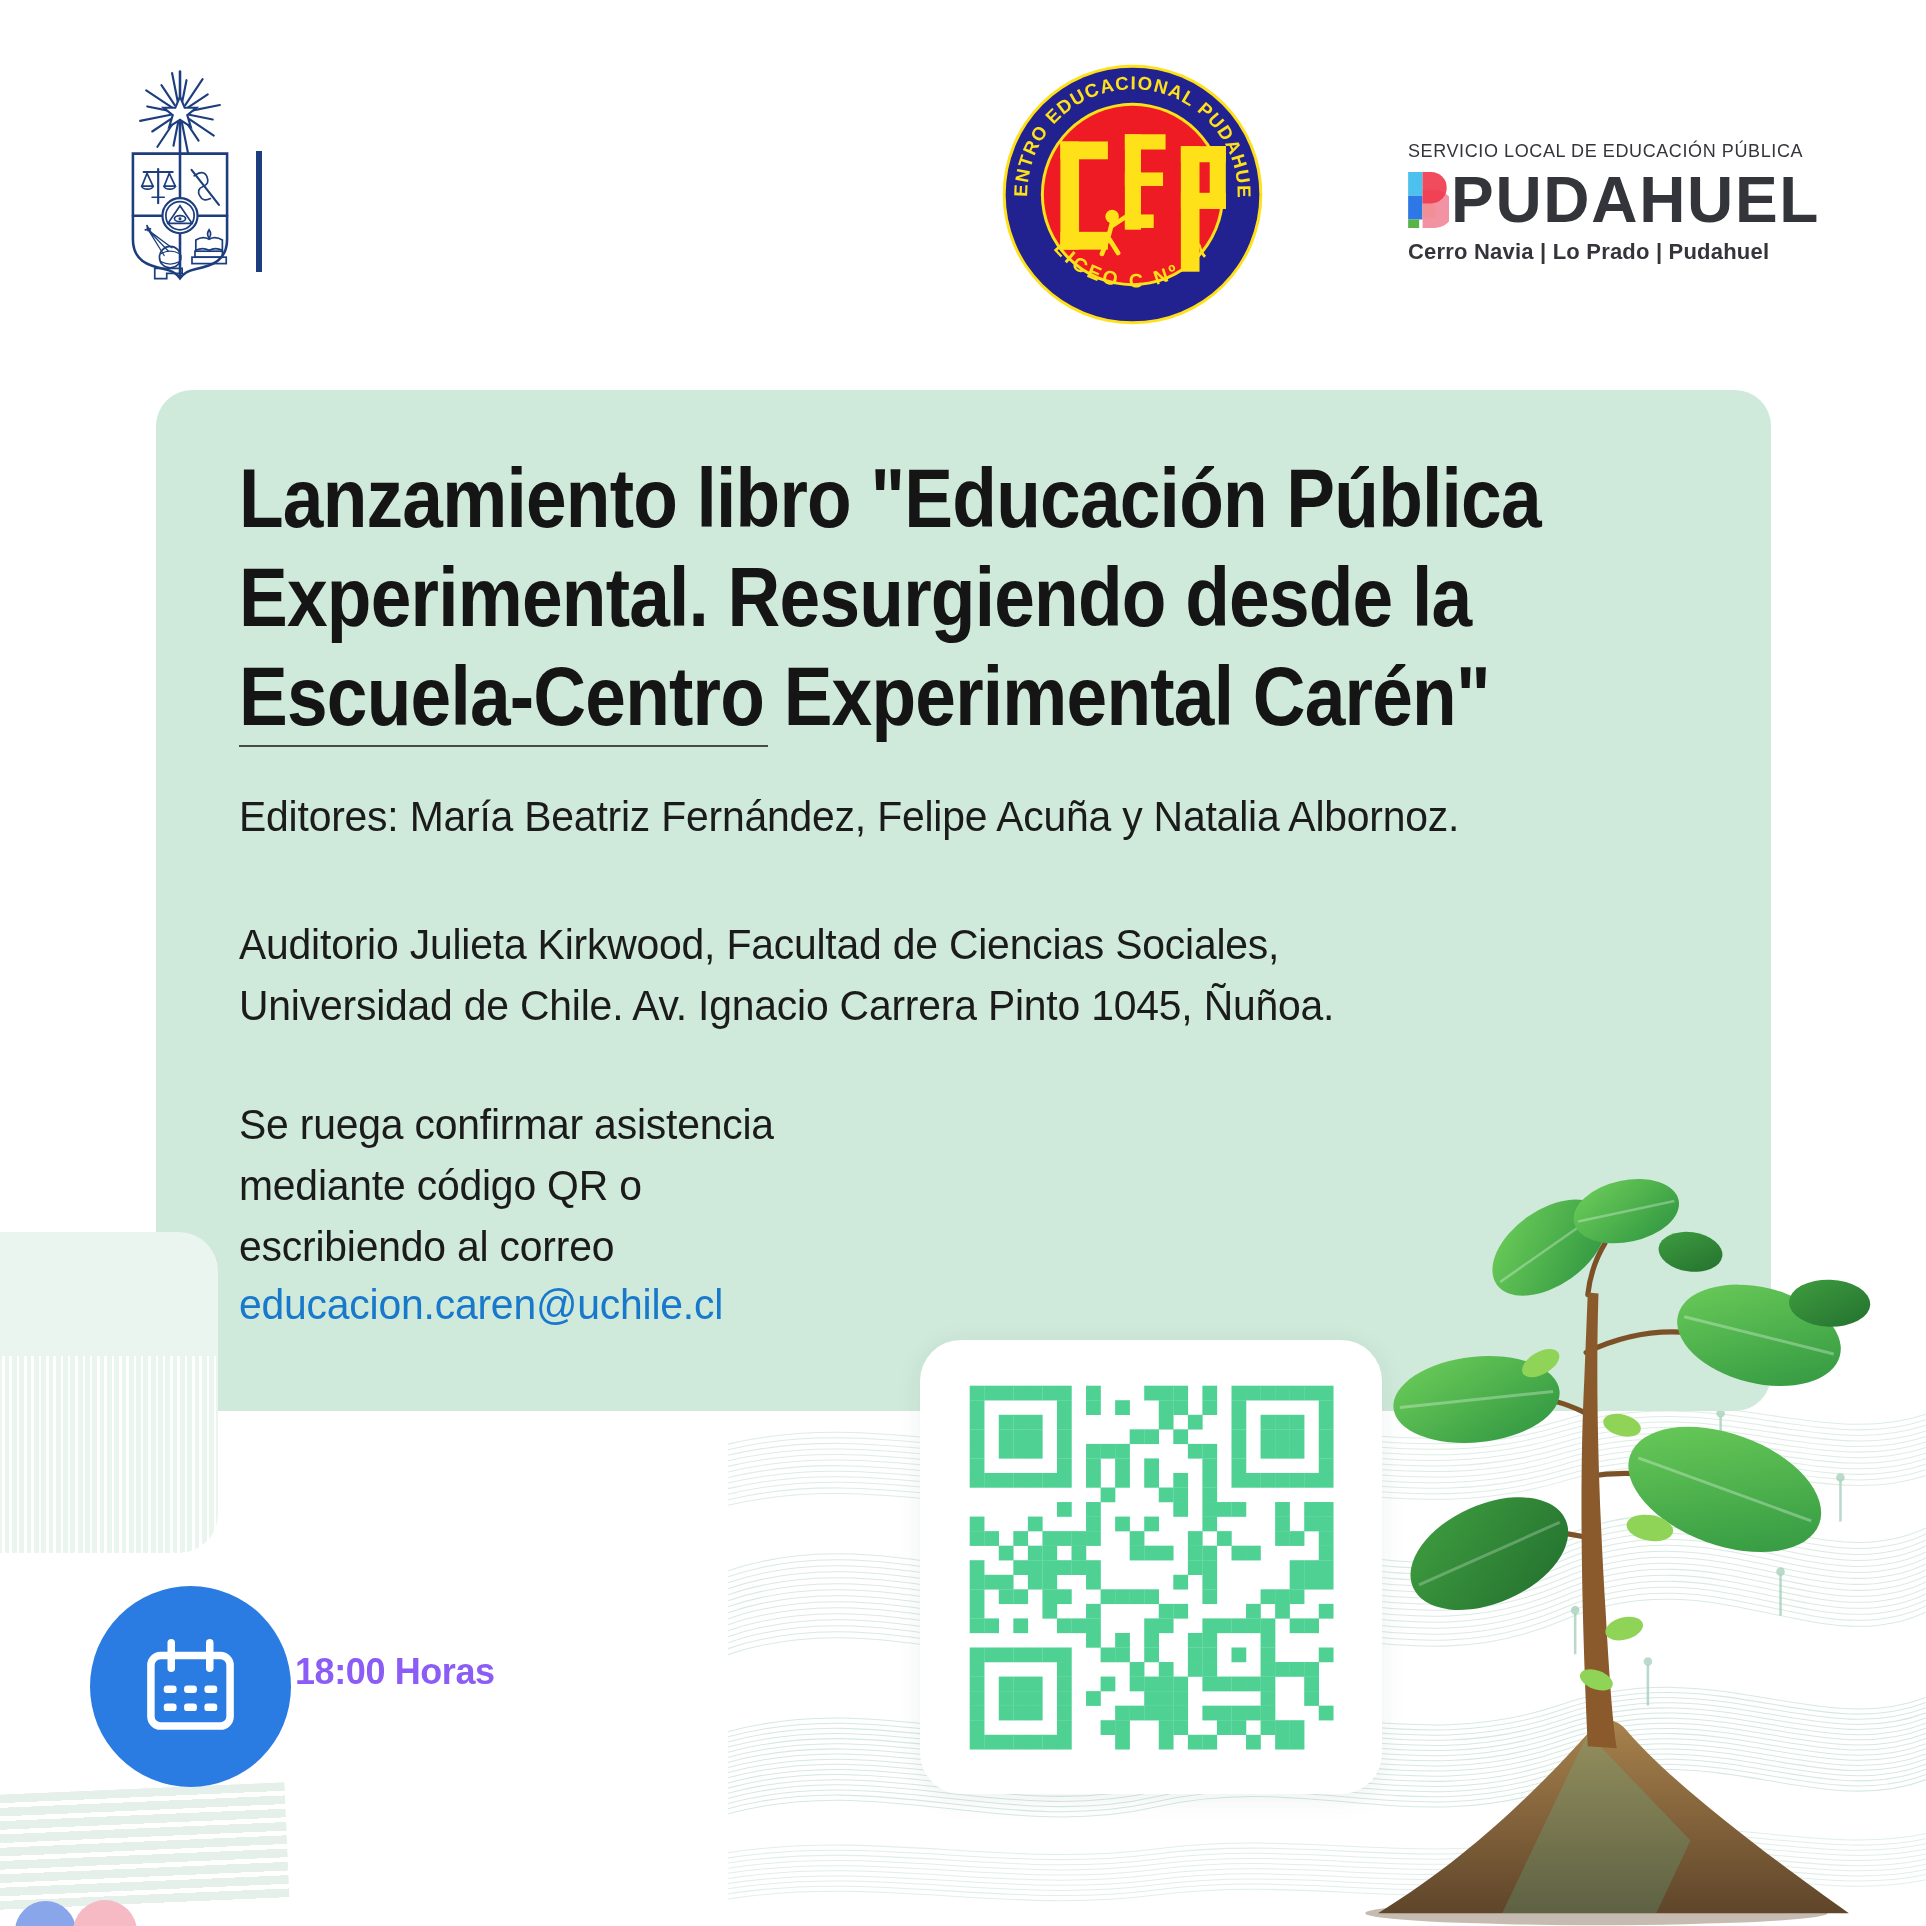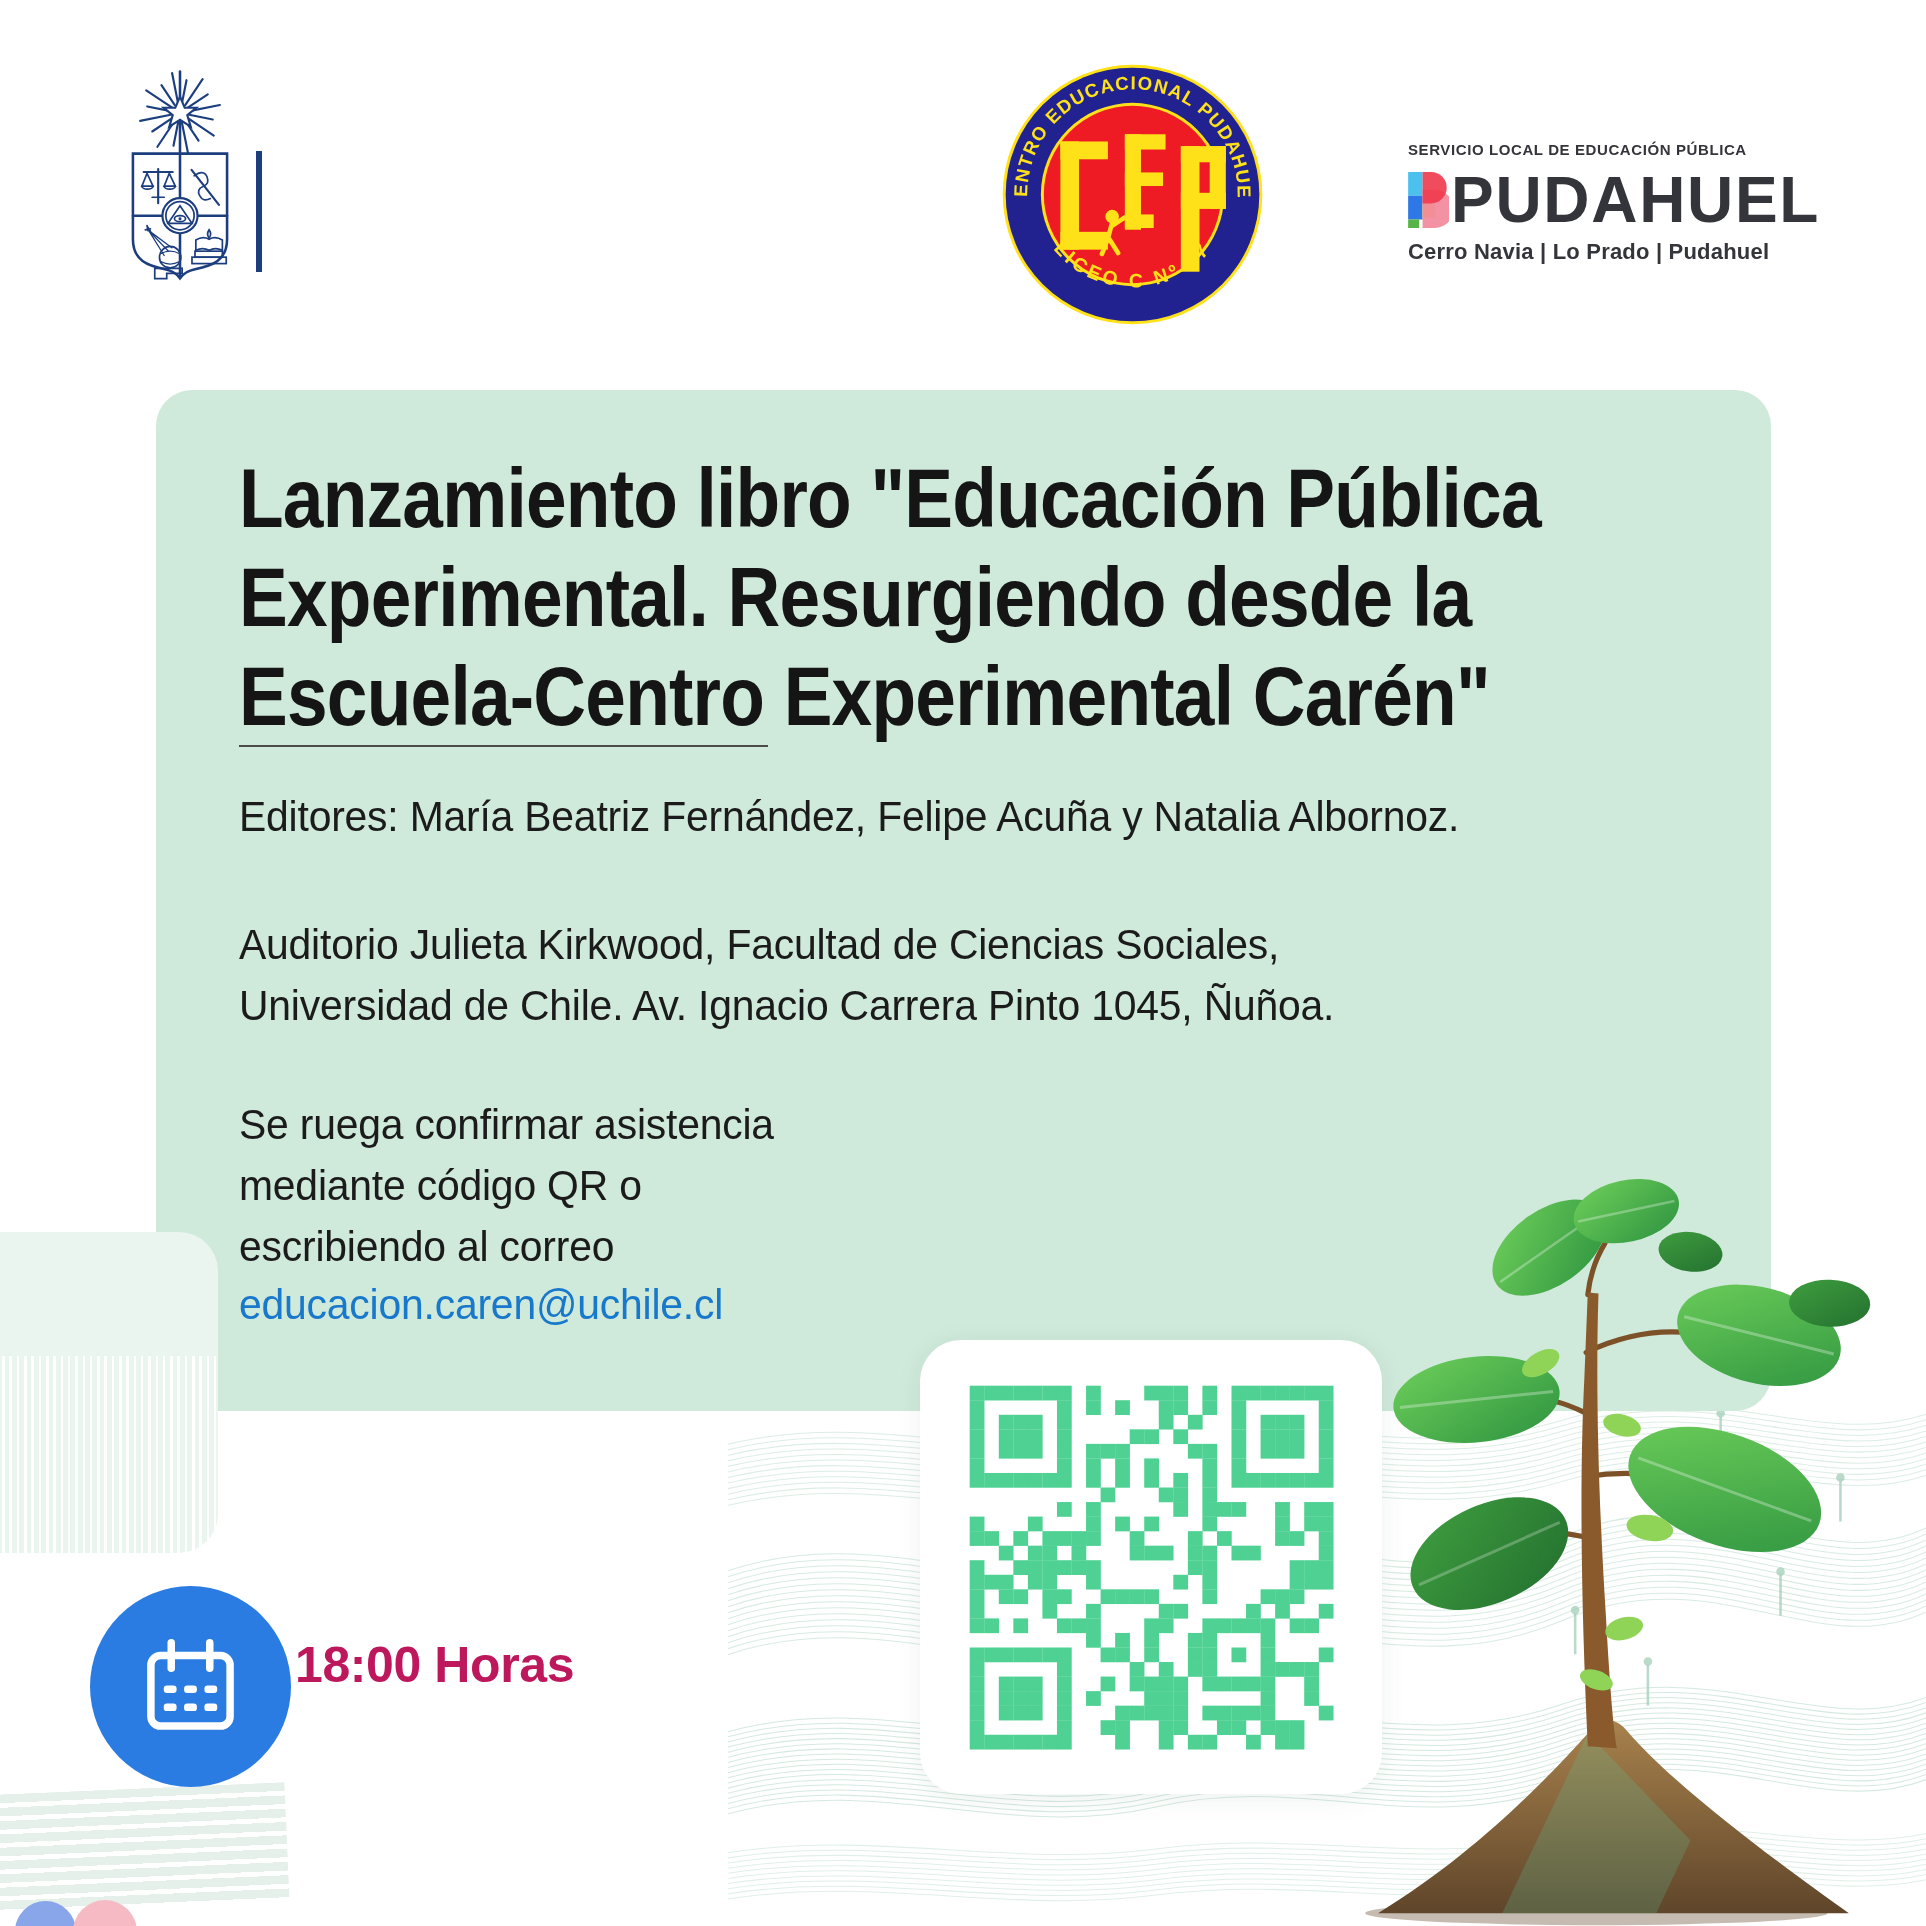--- a/index.html
+++ b/index.html
@@ -21,21 +21,21 @@
   .waves{left:728px;top:1391px;width:1198px;height:535px;z-index:1;}
 
   
   .uch-shield{left:122px;top:68px;width:116px;height:214px;z-index:7;}
   .uch-divider{left:256px;top:151px;width:5.6px;height:121px;background:#1d3e7e;z-index:7;}
   .uch-text{left:282px;top:182px;color:#1d3e7e;z-index:7;font-family:"Liberation Serif",serif;}
   .uch-line1{font-size:41px;line-height:48px;letter-spacing:0.9px;white-space:nowrap;}
   .uch-line2{font-size:38px;line-height:45px;letter-spacing:0.4px;white-space:nowrap;}
   .cep-logo{left:1001px;top:63px;width:263px;height:263px;z-index:7;}
   .slep{left:1408px;top:141px;width:492px;height:137px;z-index:7;color:#34343b;}
-  .slep-service{left:0;top:0;font-size:15px;font-weight:bold;letter-spacing:0.6px;white-space:nowrap;}
+  .slep-service{left:0;top:0;font-size:18px;font-weight:normal;letter-spacing:0.6px;white-space:nowrap;}
   .brand-row{left:0;top:26.5px;width:492px;height:68px;}
   .b-icon{left:0;top:4.3px;width:41px;height:56px;}
   .brand-rest{left:43px;top:0;font-size:64px;line-height:64px;font-weight:bold;
               letter-spacing:1.7px;white-space:nowrap;}
   .slep-communes{left:0;top:98px;font-size:22px;font-weight:bold;letter-spacing:0.2px;white-space:nowrap;}
 
   
   .panel{left:156px;top:390px;width:1615px;height:1021px;background:#cfe9da;border-radius:36px;z-index:2;}
   .title{left:83px;top:59px;font-size:84px;line-height:99px;font-weight:bold;color:#151515;
          letter-spacing:-0.9px;transform:scaleX(.87);transform-origin:left top;white-space:nowrap;z-index:4;}
@@ -54,21 +54,21 @@
           z-index:5;display:flex;align-items:center;justify-content:center;
           box-shadow:0 4.3px 26px rgba(40,90,60,.08);}
 
   
   .sched-circle{left:90px;top:1586px;width:201px;height:201px;border-radius:50%;background:#2b7ce2;
                 display:flex;align-items:center;justify-content:center;z-index:4;}
   .sched-text{left:295px;top:1632px;z-index:4;}
   .sched-line1{font-size:74px;line-height:86px;font-weight:bold;letter-spacing:-0.9px;white-space:nowrap;}
   .sched-day{color:#1a1d78;}
   .sched-date{color:#54c2f2;}
-  .sched-time{font-size:50px;line-height:60px;font-weight:bold;color:#be185d;margin-top:3px;
+  .sched-time{font-size:36px;line-height:60px;font-weight:bold;color:#8b5cf6;margin-top:10px;
               letter-spacing:-0.4px;white-space:nowrap;}
 
   
   .plant{left:1348px;top:1147px;width:578px;height:779px;z-index:6;}
 
   svg text{font-family:"Liberation Sans",sans-serif;}
 </style>
 </head>
 <body>
 

